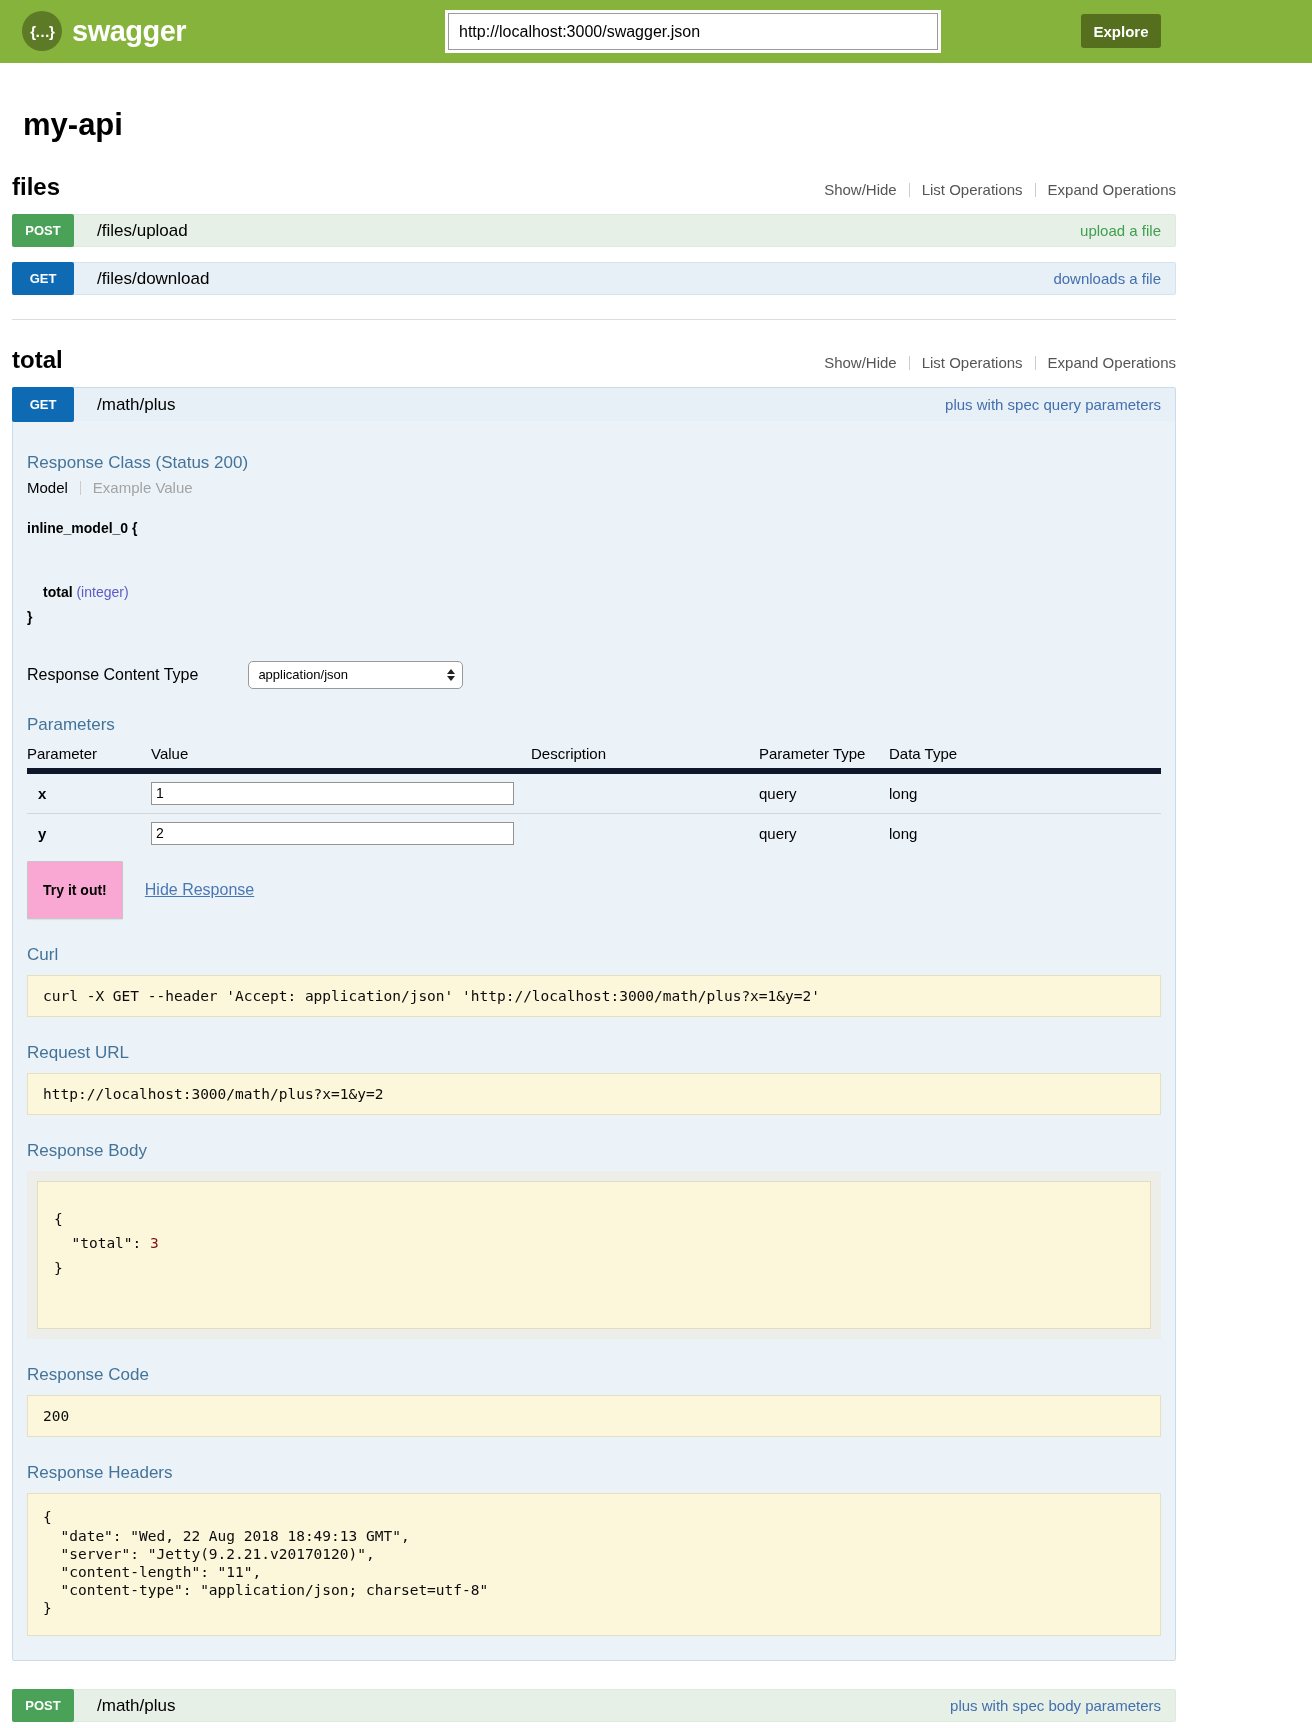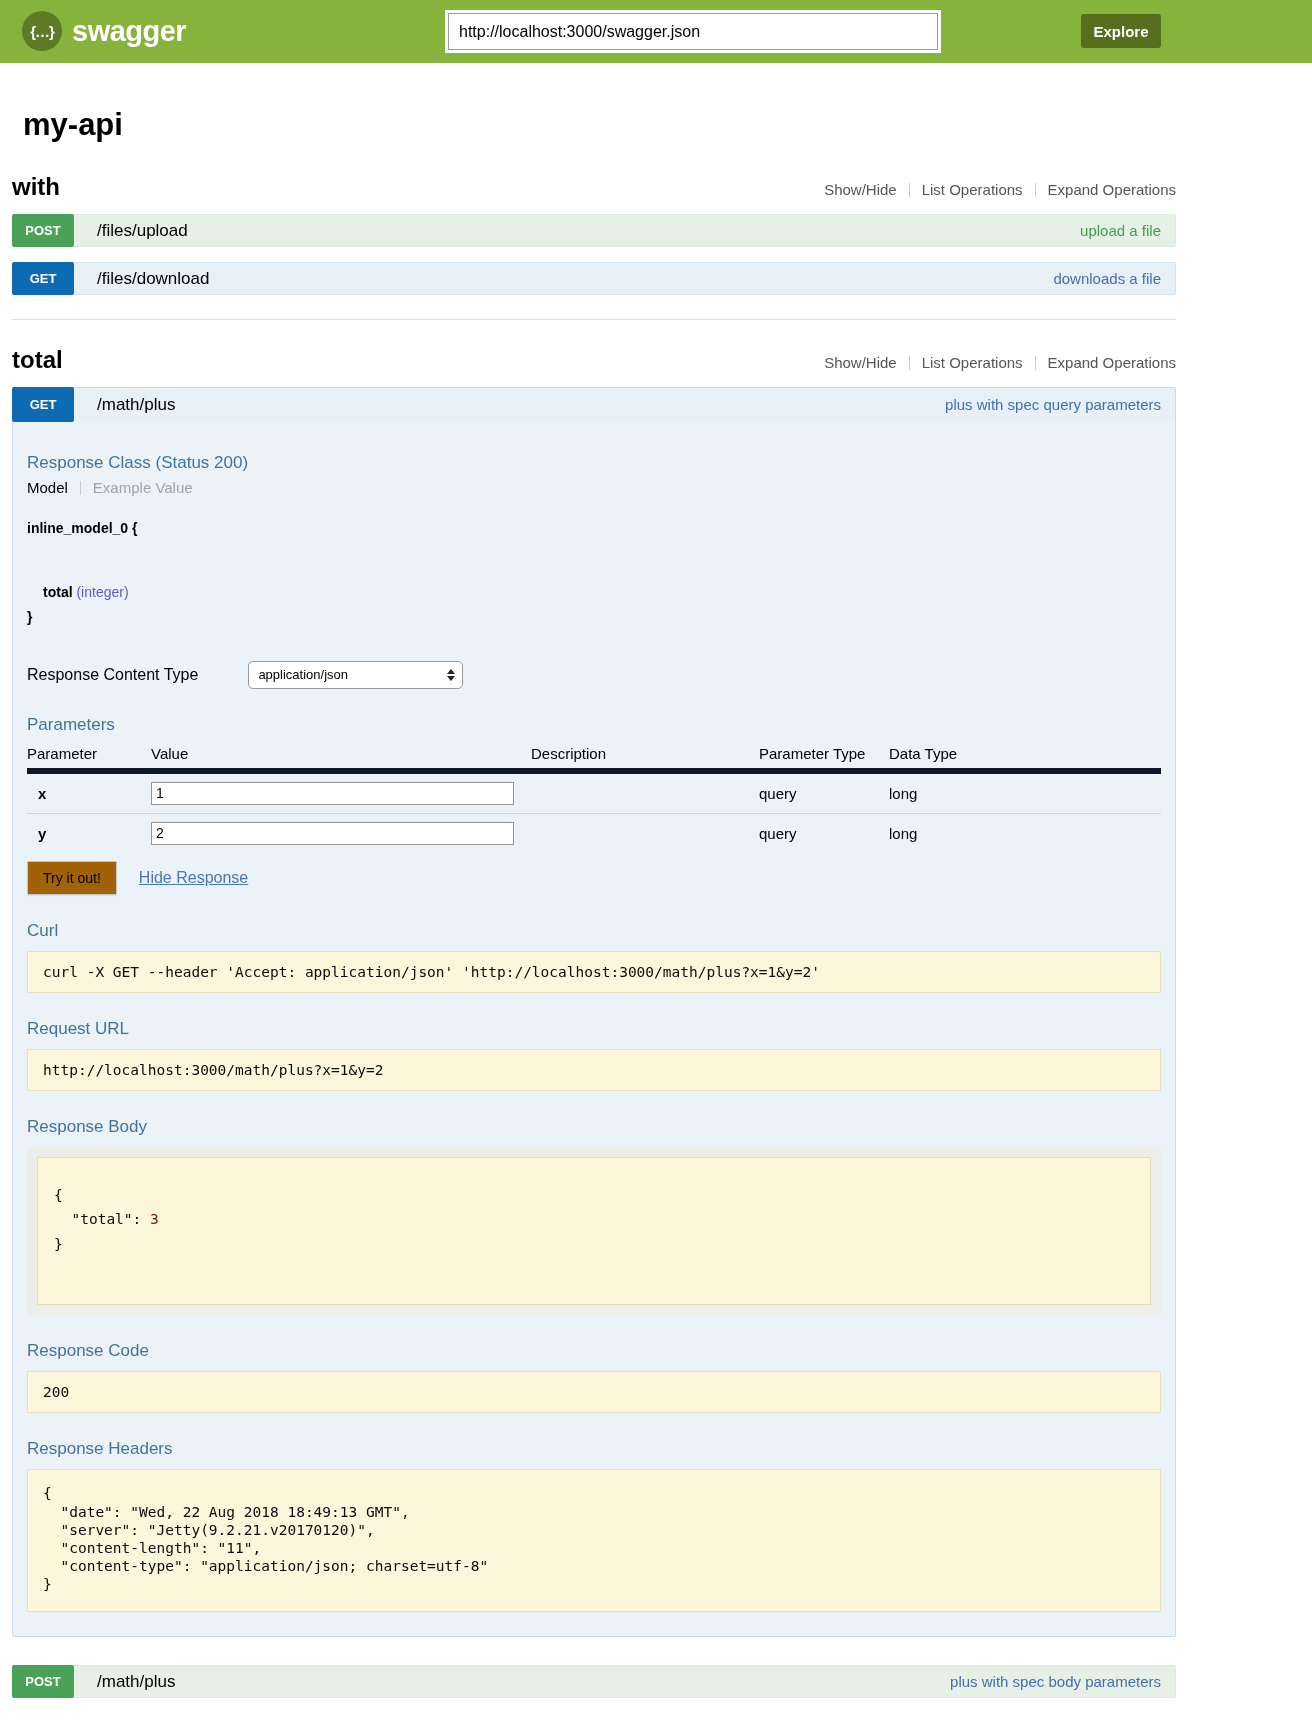--- a/index.html
+++ b/index.html
@@ -92,23 +92,24 @@
   .param-grid .c1 { padding-left:11px; }
   .param-grid.row1 { border-bottom:1px solid #d6d6d6; }
   .param-name { font-weight:bold; }
   .param-input {
     width:363px; height:23px; border:1px solid #949494; font-size:14px;
     font-family:"Liberation Sans", sans-serif; padding:1px 4px; outline:none;
   }
   
   .actions-row { display:flex; align-items:center; margin-top:8px; }
   .try-btn {
-    background:#a16207; border:1px solid #c6c6c6; box-shadow:0 1px 1px rgba(0,0,0,0.08);
-    font-size:14px; padding:8px 15px; cursor:pointer; color:#000; border-radius:1px;
+    background:#f9a8d4; border:1px solid #c6c6c6; box-shadow:0 1px 1px rgba(0,0,0,0.08);
+    font-size:14px; padding:20px 15px; cursor:pointer; color:#000; border-radius:1px;
     font-family:"Liberation Sans", sans-serif;
+    font-weight:bold;
   }
   .hide-link { margin-left:22px; color:#4a77b4; font-size:16px; text-decoration:underline; cursor:pointer; }
   
   pre.codeblock {
     background:#fcf6db; border:1px solid #e6e0c3; margin:0; padding:12px 15px;
     font-family:"DejaVu Sans Mono", "Liberation Mono", monospace;
     font-size:14.5px; color:#0b0b0b; white-space:pre; overflow:hidden;
   }
   .respbody-outer { background:#edede9; padding:10px; }
   .respbody-outer pre.codeblock { padding:25px 16px 48px 16px; line-height:1.7; border-color:#e2ddc0; }
@@ -130,21 +131,21 @@
   </div>
   <input class="url-input" type="text" value="http://localhost:3000/swagger.json" style="">
   <button class="explore-btn">Explore</button>
 </div>
 
 <div class="wrap">
 
   <h1 class="api-title">my-api</h1>
 
   <div class="section-head">
-    <h2>with</h2>
+    <h2>files</h2>
     <div class="section-controls">
       <a>Show/Hide</a>
       <span class="sep"></span>
       <a>List Operations</a>
       <span class="sep"></span>
       <a>Expand Operations</a>
     </div>
   </div>
 
   <div class="op-row post">

